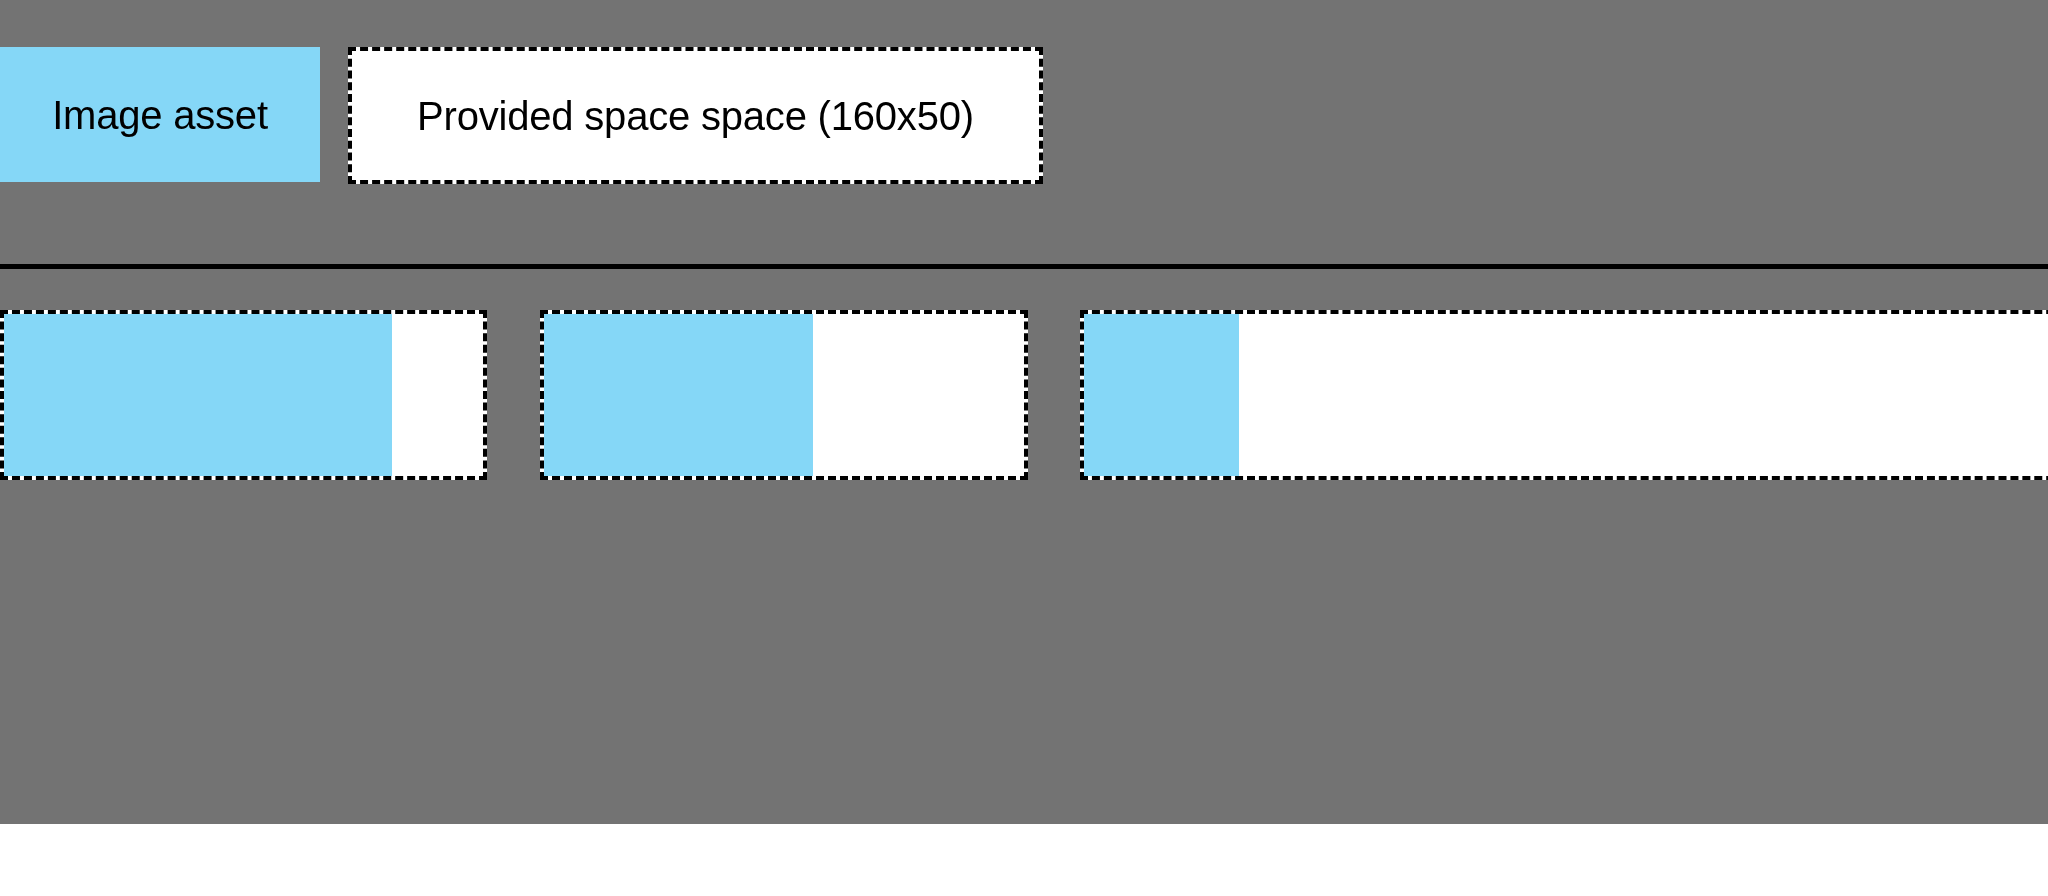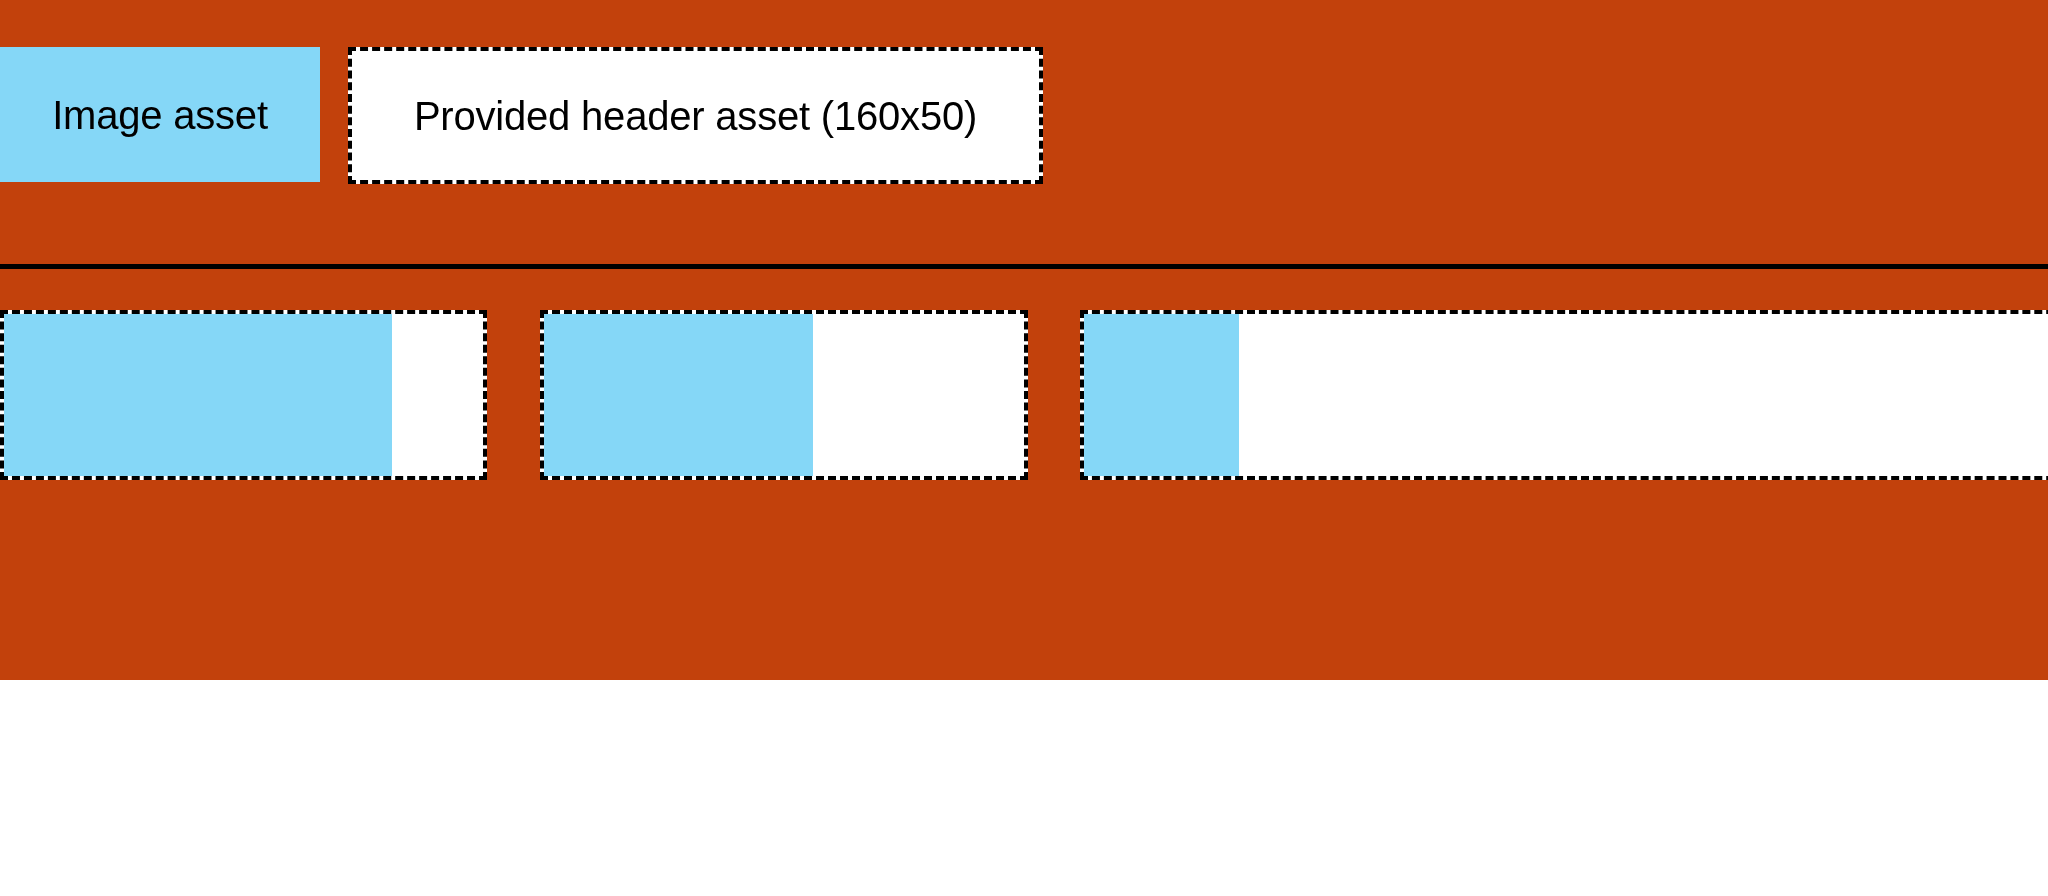--- a/index.html
+++ b/index.html
@@ -11,22 +11,22 @@
 
   body {
     font-family: "Liberation Sans", sans-serif;
     color: #000000;
     -webkit-font-smoothing: antialiased;
   }
 
   .page {
     position: relative;
     width: 2048px;
-    height: 680px;
-    background: #c2410c;
+    height: 824px;
+    background: #737373;
     overflow: hidden;
   }
 
   
 
   .header-band {
     position: absolute;
     left: 0;
     top: 47px;
     width: 2048px;
@@ -179,21 +179,21 @@
 
 <div class="page">
 
   <div class="header-band">
 
     <div class="asset-chip">
       <span class="asset-chip-label">Image asset</span>
     </div>
 
     <div class="header-space-box">
-      <span class="header-space-label">Provided header asset (160x50)</span>
+      <span class="header-space-label">Provided space space (160x50)</span>
     </div>
 
   </div>
 
   <div class="divider"></div>
 
   <div class="ratio-grid">
 
 
     <div class="ratio-row row-2">

